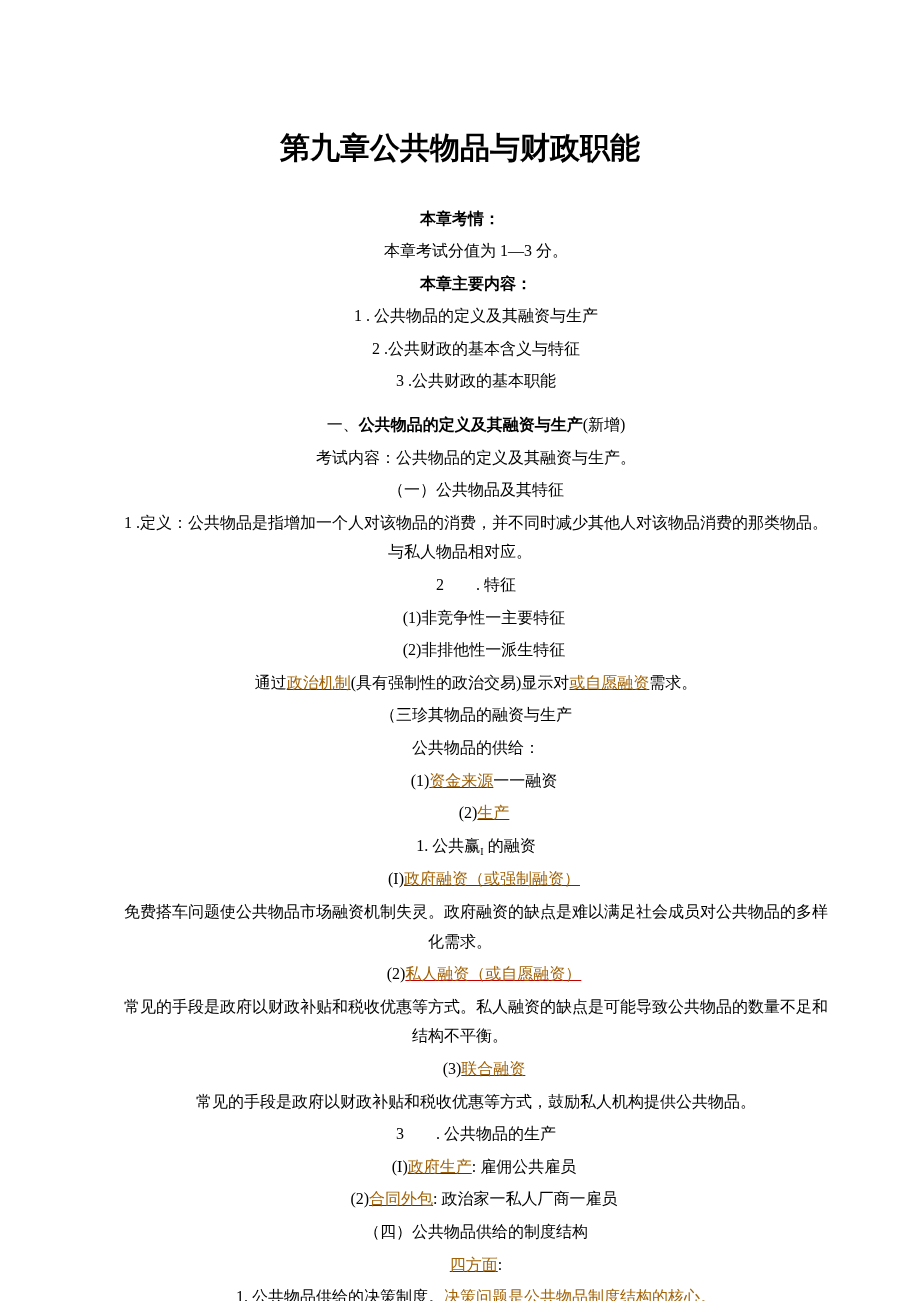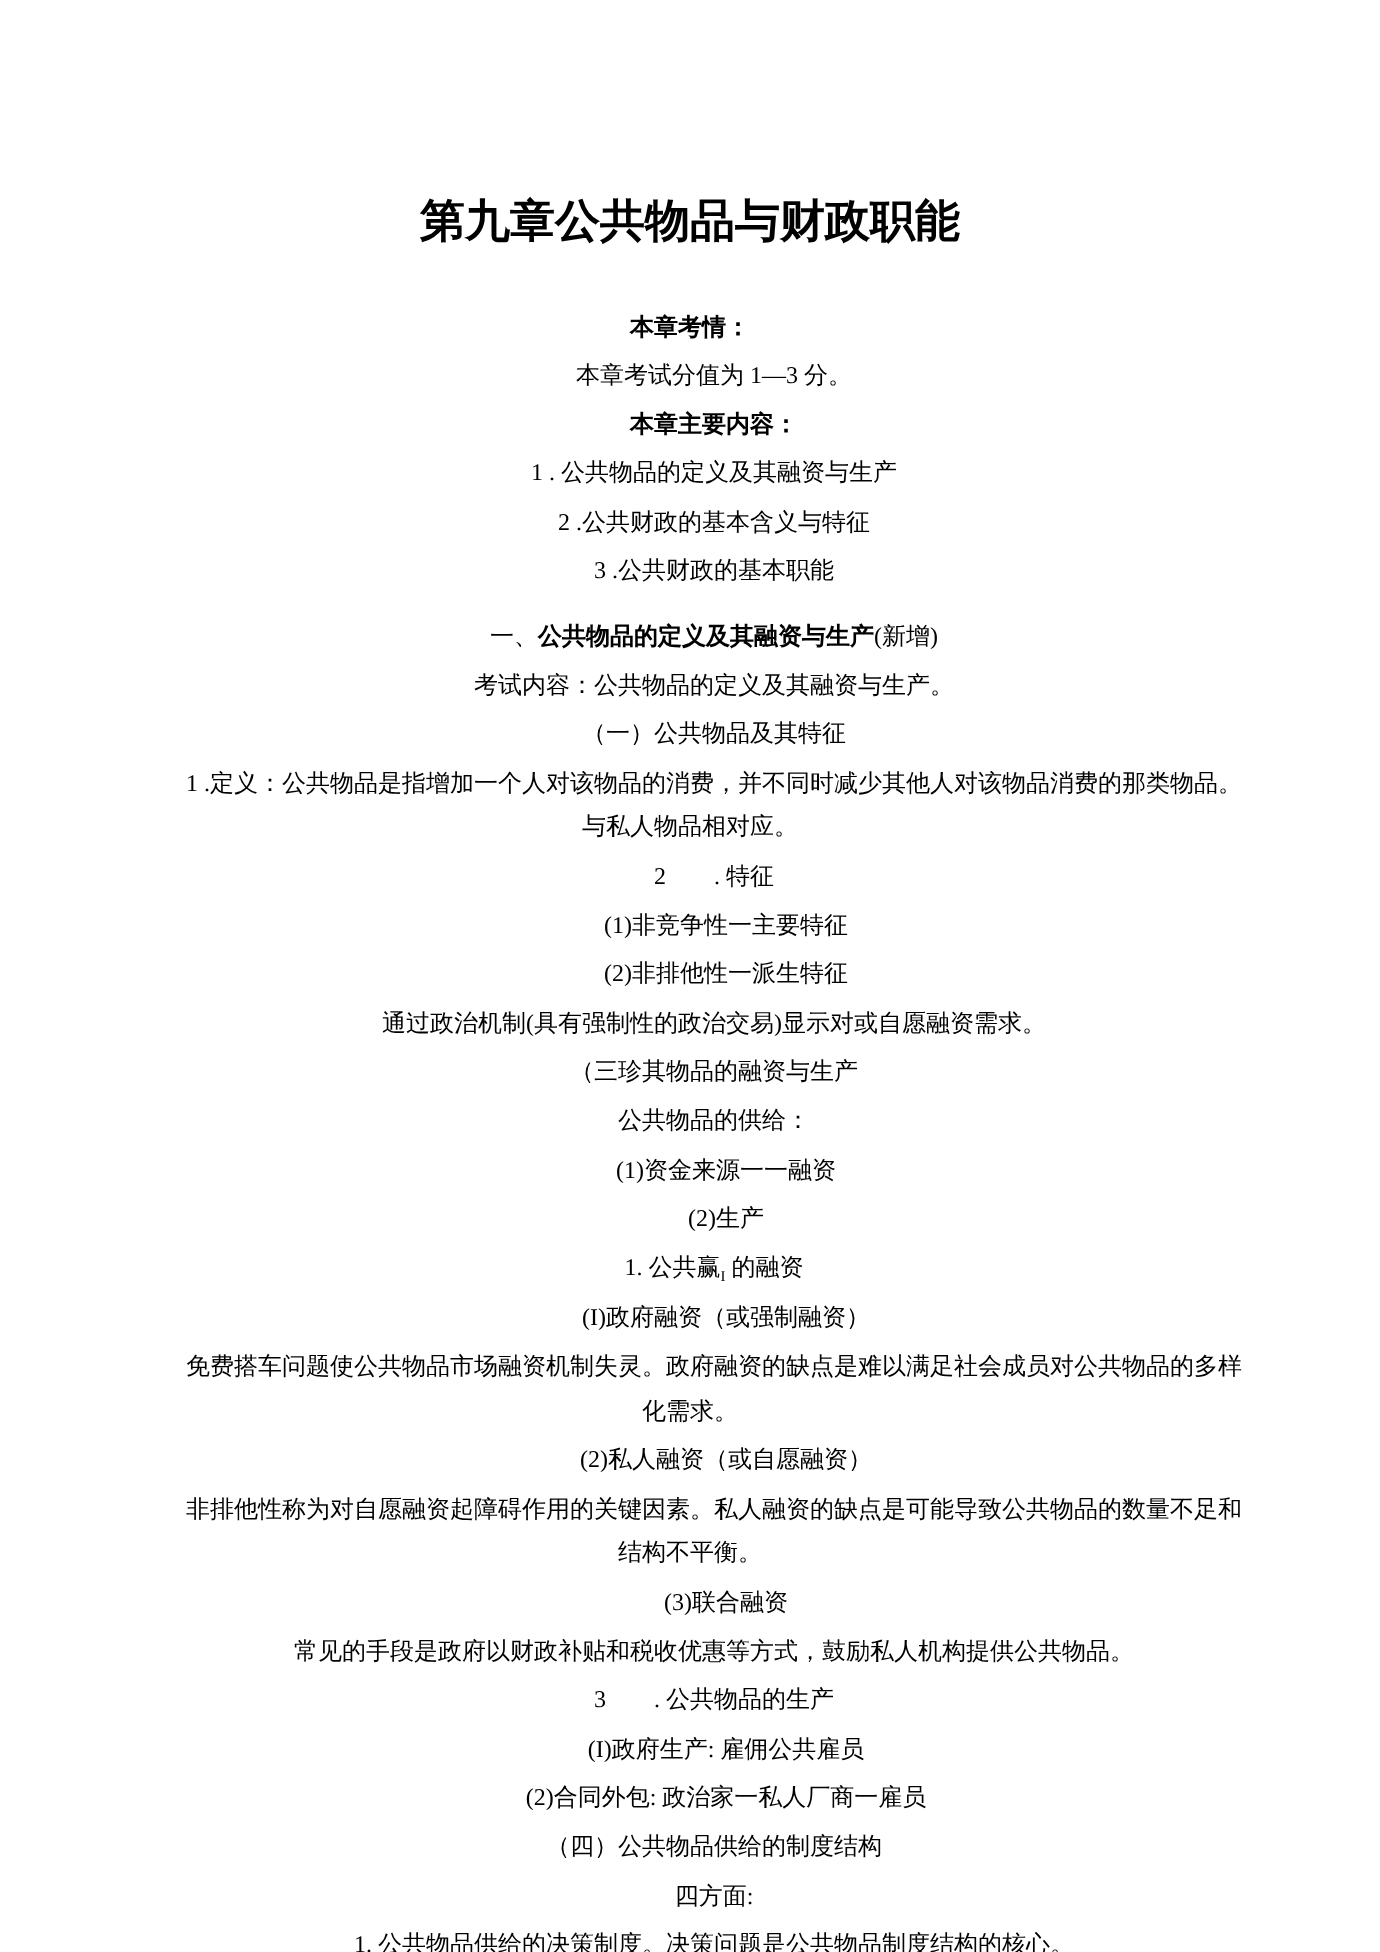--- a/index.html
+++ b/index.html
@@ -26,21 +26,22 @@
   .bold {
     font-weight: bold;
   }
   .indent1 {
     padding-left: 2em;
   }
   .indent2 {
     padding-left: 3em;
   }
   .link {
-    color: #000000;
+    color: #a16207;
+    text-decoration: underline;
     text-decoration-color: #c00000;
   }
   .line {
     margin: 3px;
     text-align: center;
   }
   .sub {
     font-size: 10px;
     vertical-align: sub;
   }
@@ -100,21 +101,21 @@
   </p>
 
   <p class="line indent2">
     <span>(I)</span><span class="link">政府融资（或强制融资）</span>
   </p>
   <p class="line" style="text-indent:2em;">免费搭车问题使公共物品市场融资机制失灵。政府融资的缺点是难以满足社会成员对公共物品的多样化需求。</p>
 
   <p class="line indent2">
     <span>(2)</span><span class="link">私人融资（或自愿融资）</span>
   </p>
-  <p class="line" style="text-indent:2em;">非排他性称为对自愿融资起障碍作用的关键因素。私人融资的缺点是可能导致公共物品的数量不足和结构不平衡。</p>
+  <p class="line" style="text-indent:2em;">常见的手段是政府以财政补贴和税收优惠等方式。私人融资的缺点是可能导致公共物品的数量不足和结构不平衡。</p>
 
   <p class="line indent2">
     <span>(3)</span><span class="link">联合融资</span>
   </p>
   <p class="line indent1">常见的手段是政府以财政补贴和税收优惠等方式，鼓励私人机构提供公共物品。</p>
 
   <p class="line indent1">3  . 公共物品的生产</p>
 
   <p class="line indent2">
     <span>(I)</span><span class="link">政府生产</span><span>: 雇佣公共雇员</span>

